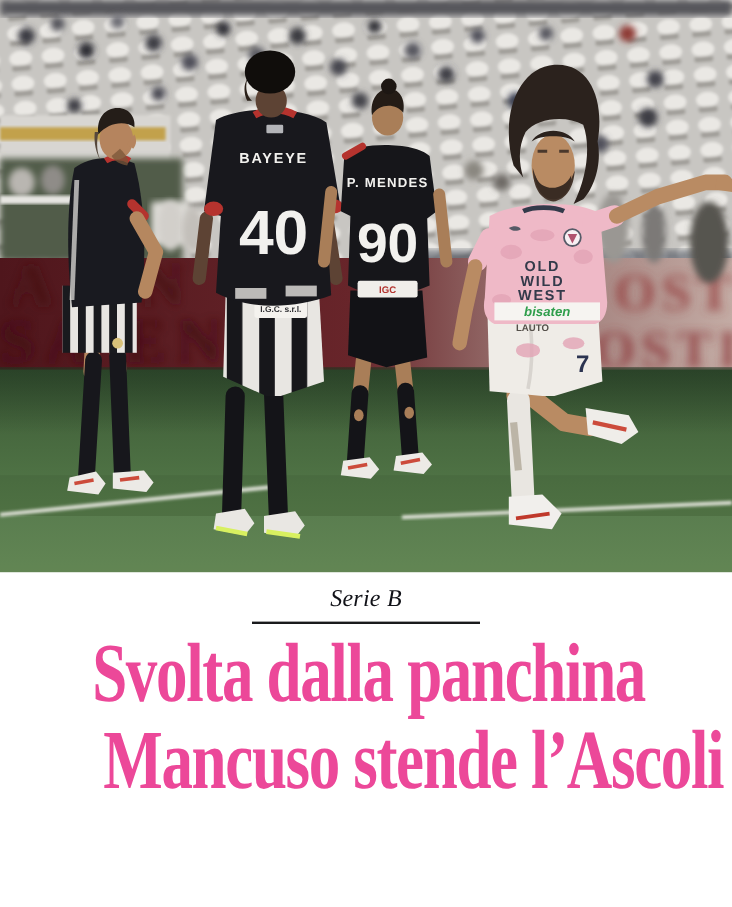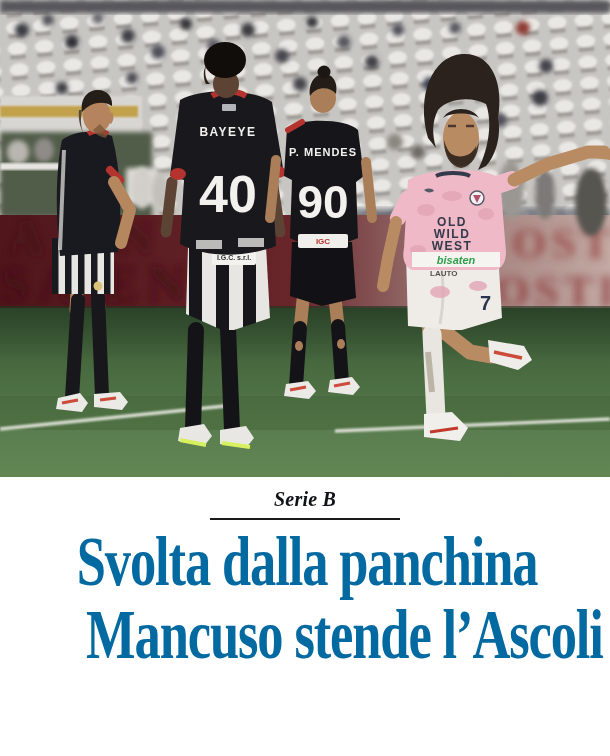--- a/index.html
+++ b/index.html
@@ -3,28 +3,28 @@
 <meta charset="utf-8">
 <style>
   html,body{margin:0;padding:0;background:#ffffff;}
   .page{
     width:610px;height:756px;margin:0 auto;background:#ffffff;
     font-family:"Liberation Serif", serif;overflow:hidden;position:relative;
   }
   .photo-wrap{width:610px;height:477px;display:block;line-height:0;}
   .photo-wrap svg{display:block;}
   .kicker{
-    margin-top:12px;text-align:center;font-style:italic;font-weight:700;
+    margin-top:12px;text-align:center;font-style:italic;font-weight:400;
     font-size:20px;line-height:20px;color:#111218;letter-spacing:.2px;
   }
   .kicker-rule{
     width:190px;border:none;border-top:2px solid #191a1c;
     margin:9px auto 0 auto;height:0;
   }
-  .headline{margin-top:5px;color:#0369a1;}
+  .headline{margin-top:5px;color:#ec4899;}
   .headline-line{
     text-align:center;white-space:nowrap;height:73px;line-height:73px;
     font-weight:700;font-size:70px;letter-spacing:-1.5px;
   }
   .headline-line > span{
     display:inline-block;transform:scaleX(0.75);transform-origin:50% 50%;
   }
   .svg-label{font-family:"Liberation Sans", sans-serif;font-weight:bold;fill:#f2f1ee;}
 </style>
 </head>

